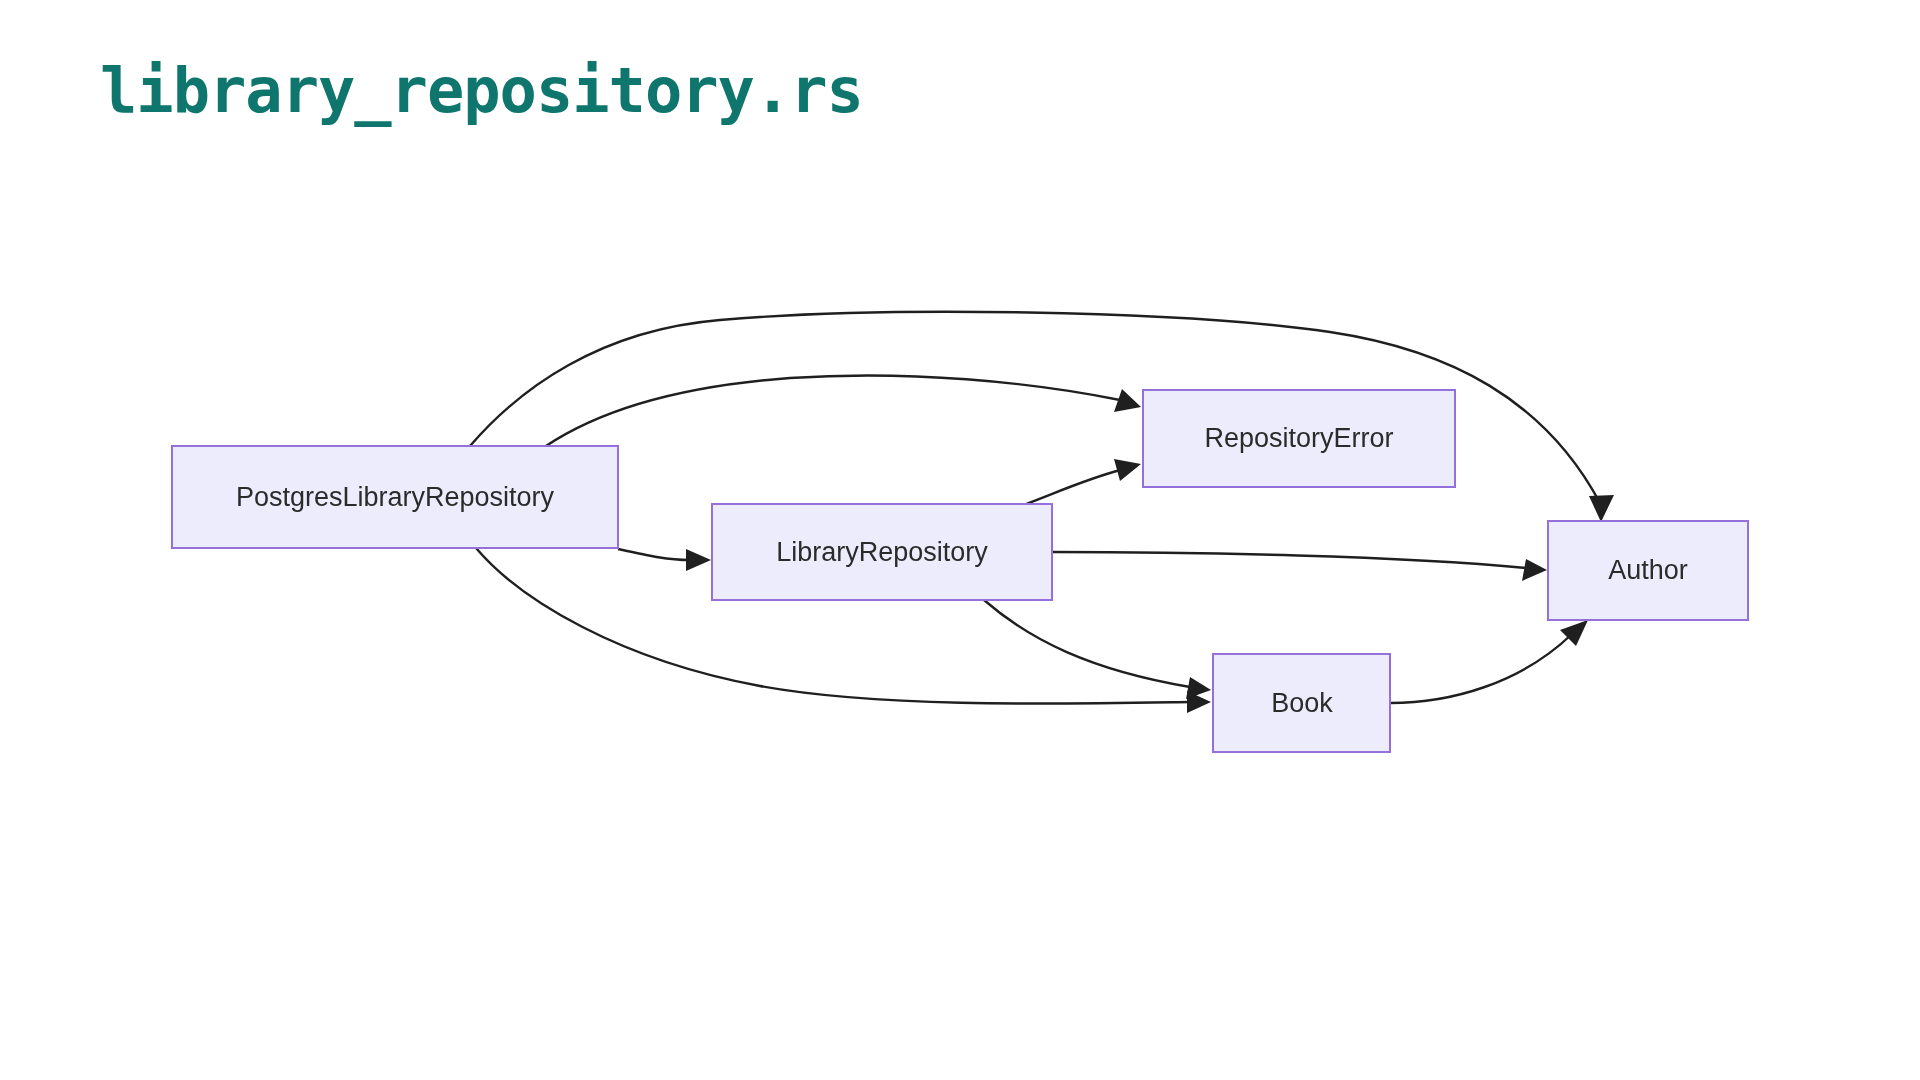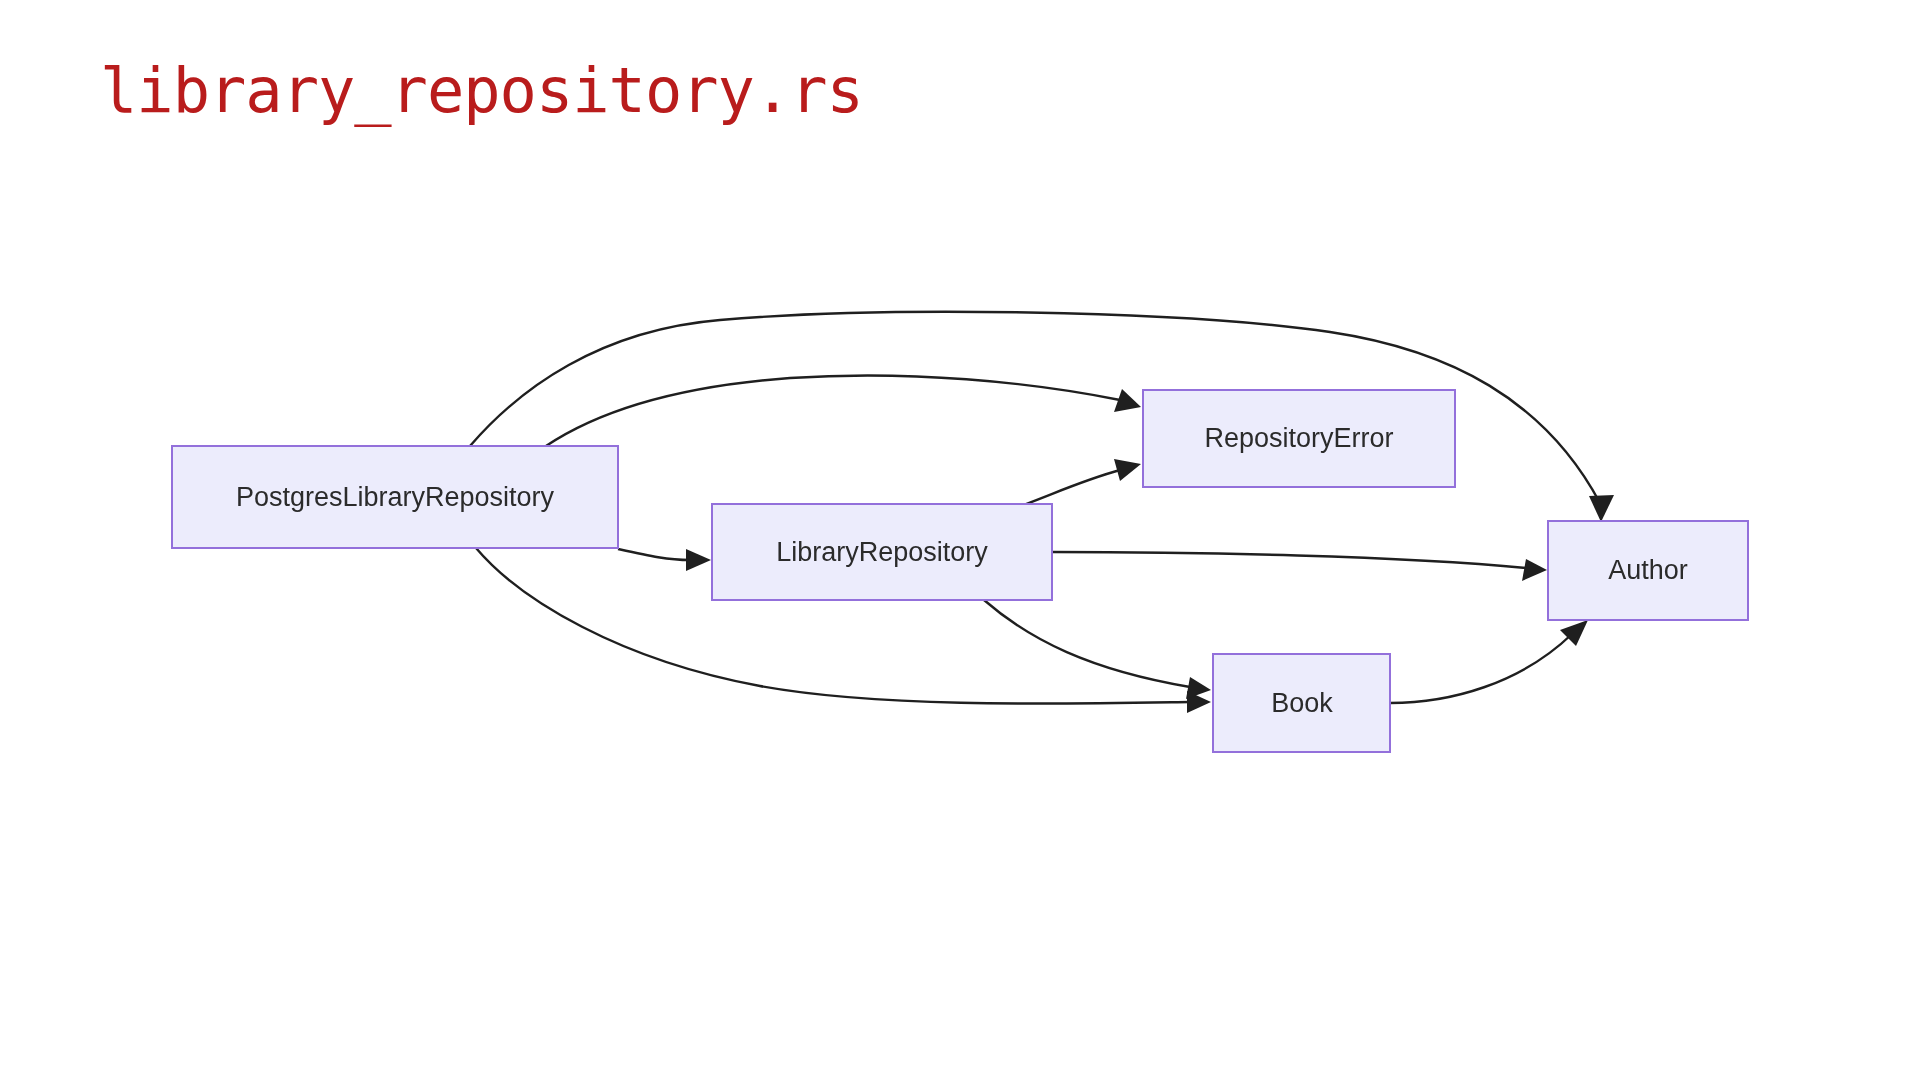--- a/index.html
+++ b/index.html
@@ -13,24 +13,24 @@
     height: 1080px;
     position: relative;
     overflow: hidden;
     font-family: "Liberation Sans", sans-serif;
   }
   #page-title {
     position: absolute;
     left: 100px;
     top: 60px;
     font-family: "DejaVu Sans Mono", "Liberation Mono", monospace;
-    font-weight: normal;
+    font-weight: bold;
     font-size: 62px;
     letter-spacing: -1px;
-    color: #b91c1c;
+    color: #0f766e;
     white-space: nowrap;
     line-height: 1;
   }
   #diagram-canvas {
     position: absolute;
     left: 0;
     top: 0;
     width: 1920px;
     height: 1080px;
   }

